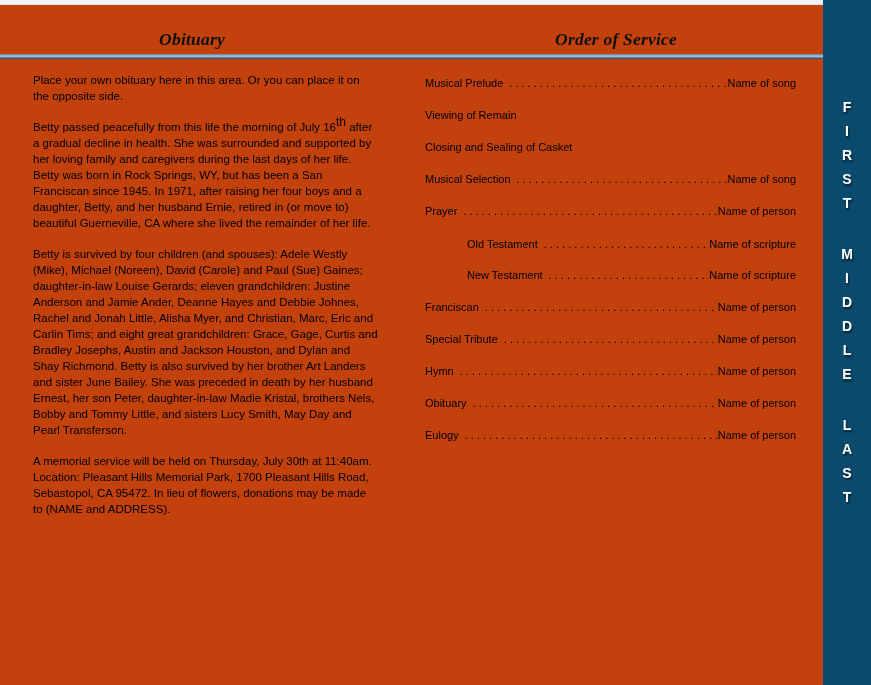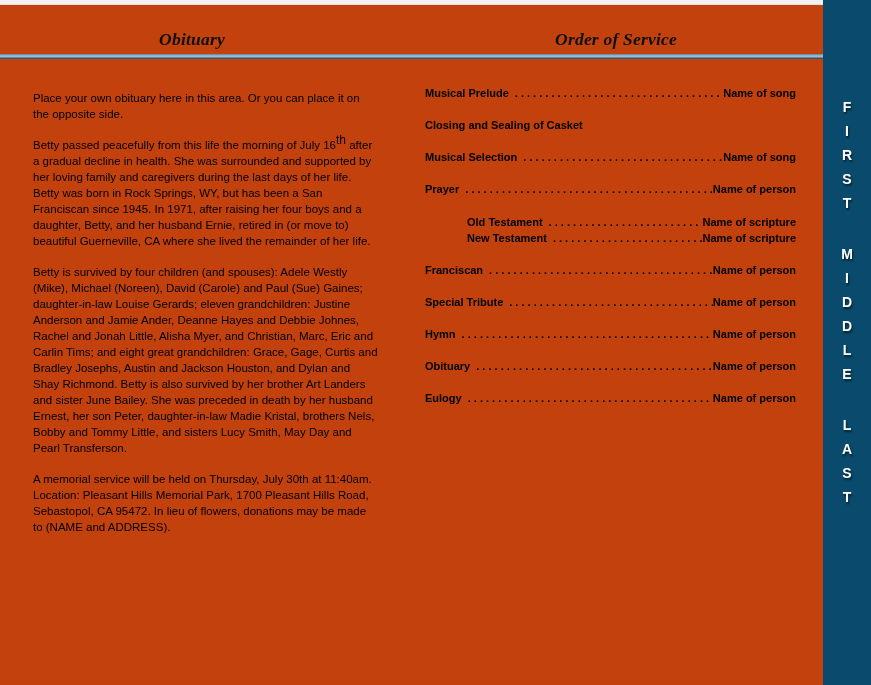--- a/index.html
+++ b/index.html
@@ -27,35 +27,35 @@
     background:#0a4a6c; box-sizing:border-box;
     display:flex; flex-direction:column; align-items:center;
     padding-top:99px; gap:27px;
   }
   .vword {
     writing-mode:vertical-rl; text-orientation:upright;
     color:#ffffff; font-weight:bold; font-size:14px; letter-spacing:8px;
     text-shadow:1px 2px 2px rgba(0,0,0,0.55);
   }
   .col-left {
-    position:absolute; left:33px; top:90px; width:345px;
+    position:absolute; left:33px; top:72px; width:345px;
     font-size:11.5px; line-height:16px;
   }
   .col-left p { margin:0 0 15px 0; }
   .col-left sup { font-size:12px; line-height:0; vertical-align:super; }
   .col-right {
-    position:absolute; left:425px; top:86px; width:371px;
-    font-size:11px; font-weight:bold;
+    position:absolute; left:425px; top:76px; width:371px;
+    font-size:11px; font-weight:normal;
   }
   .os-row {
     display:flex; align-items:baseline; line-height:14px;
     margin-bottom:18px; white-space:nowrap;
   }
   .os-row.tight { margin-bottom:4px; }
-  .os-sub { padding-left:42px; line-height:16px; margin-bottom:0; }
+  .os-sub { padding-left:42px; line-height:16px; margin-bottom:0;margin-top:15px; }
   .os-sub.sub-last { margin-bottom:17px; }
   .os-label  { flex:0 0 auto; }
   .os-leader { flex:1 1 auto; overflow:hidden; padding:0 2px 0 6px; }
   .os-value  { flex:0 0 auto; }
 </style>
 </head>
 <body>
 
 <div class="page">
 
@@ -75,20 +75,23 @@
 
   <div class="col-right">
 
     <div class="os-row">
       <span class="os-label">Musical Prelude</span>
       <span class="os-leader">. . . . . . . . . . . . . . . . . . . . . . . . . . . . . . . . . . . . . . . . . . . . . . . . . . . . . . . . . . . . . . . . . . . . . . . . . . . . . . . . </span>
       <span class="os-value">Name of song</span>
     </div>
 
 
+    <div class="os-row">
+      <span class="os-label">Viewing of Remain</span>
+    </div>
 
     <div class="os-row">
       <span class="os-label">Closing and Sealing of Casket</span>
     </div>
 
     <div class="os-row">
       <span class="os-label">Musical Selection</span>
       <span class="os-leader">. . . . . . . . . . . . . . . . . . . . . . . . . . . . . . . . . . . . . . . . . . . . . . . . . . . . . . . . . . . . . . . . . . . . . . . . . . . . . . . . </span>
       <span class="os-value">Name of song</span>
     </div>

